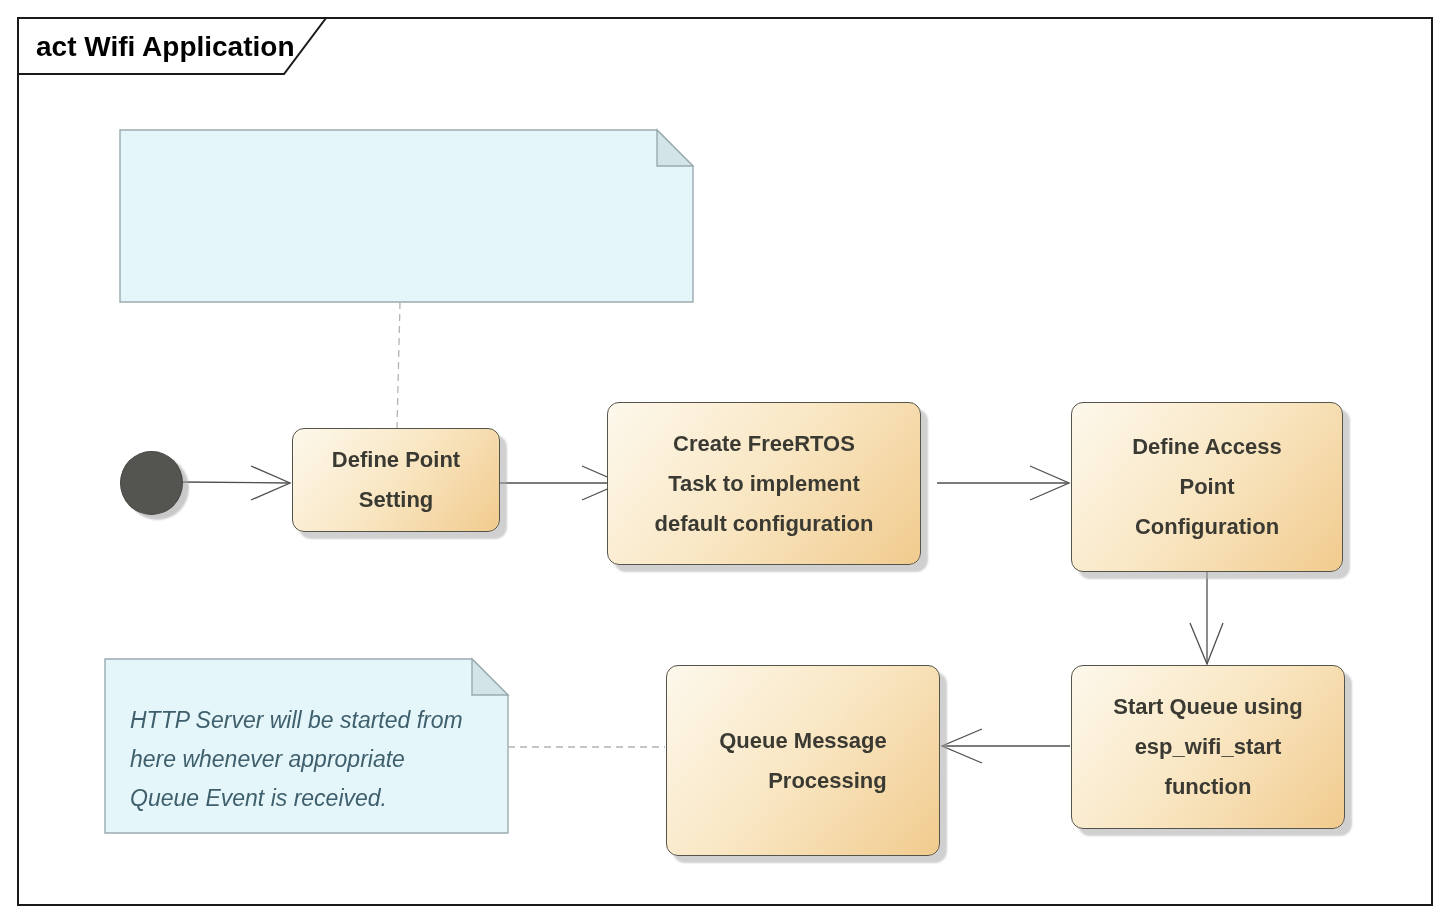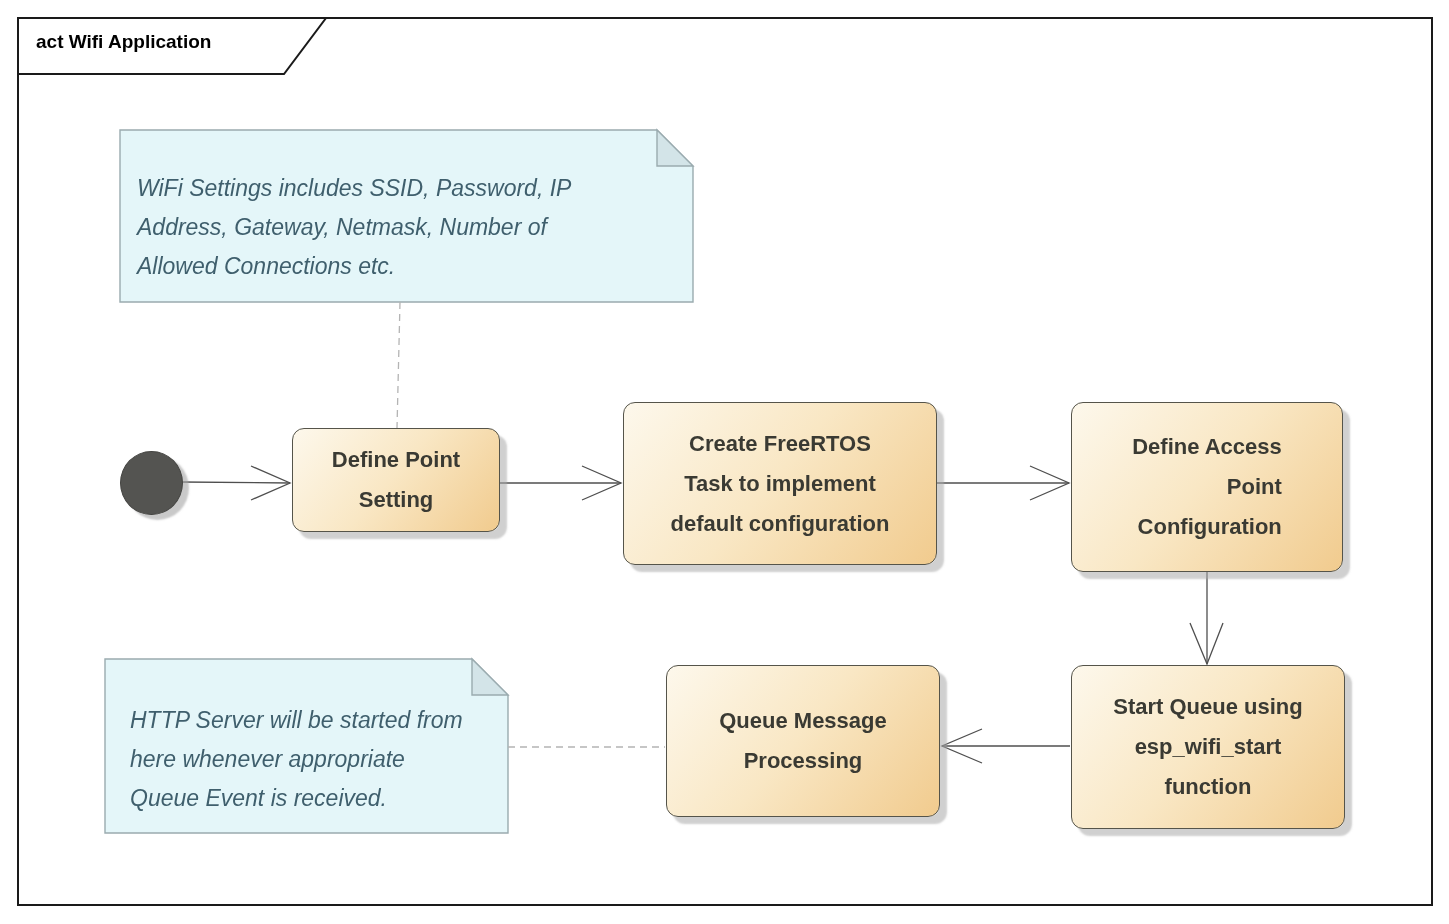--- a/index.html
+++ b/index.html
@@ -12,21 +12,21 @@
     overflow: hidden;
   }
   svg.layer {
     position: absolute;
     left: 0; top: 0;
     width: 1449px; height: 924px;
   }
   .frame-title {
     position: absolute;
     left: 36px; top: 31px;
-    font-size: 19px;
+    font-size: 28px;
     font-weight: bold;
     color: #000000;
     white-space: nowrap;
   }
   .activity {
     position: absolute;
     box-sizing: border-box;
     background: linear-gradient(130deg, #fdf8ec 0%, #f9e7c4 48%, #f1cb8e 100%);
     border: 1.5px solid #55544a;
     border-radius: 12px;
@@ -90,40 +90,37 @@
 
     <line x1="1207" y1="572" x2="1207" y2="664" stroke="#4f4f4f" stroke-width="1.3"></line>
     <polyline points="1190,623 1207,664 1223,623" fill="none" stroke="#4f4f4f" stroke-width="1.3"></polyline>
 
     <line x1="1070" y1="746" x2="942" y2="746" stroke="#4f4f4f" stroke-width="1.3"></line>
     <polyline points="982,729 942,746 982,763" fill="none" stroke="#4f4f4f" stroke-width="1.3"></polyline>
   </svg>
 
   <div class="frame-title">act Wifi Application</div>
 
-  <div class="note-text" style="left:137px; top:169px; width:540px;">WiFi Settings includes SSID, Password, IP
-Address, Gateway, Netmask, Number of
-Allowed Connections etc.</div>
   <div class="note-text" style="left:122px; top:701px; width:380px;margin-left:8px;">HTTP Server will be started from
 here whenever appropriate
 Queue Event is received.</div>
 
   <div class="initial-node"></div>
 
   <div class="activity" style="left:292px; top:428px; width:208px; height:104px;">Define Point
 Setting</div>
 
-  <div class="activity" style="left:623px; top:402px; width:314px; height:163px;">Create FreeRTOS
+  <div class="activity" style="left:607px; top:402px; width:314px; height:163px;">Create FreeRTOS
 Task to implement
 default configuration</div>
 
-  <div class="activity" style="left:1071px; top:402px; width:272px; height:170px;text-align:right;">Define Access
+  <div class="activity" style="left:1071px; top:402px; width:272px; height:170px;">Define Access
 Point
 Configuration</div>
 
   <div class="activity" style="left:1071px; top:665px; width:274px; height:164px;">Start Queue using
 esp_wifi_start
 function</div>
 
-  <div class="activity" style="left:666px; top:665px; width:274px; height:152px;">Queue Message
+  <div class="activity" style="left:666px; top:665px; width:274px; height:191px;text-align:right;">Queue Message
 Processing</div>
 
 </div>
 
 </body></html>

